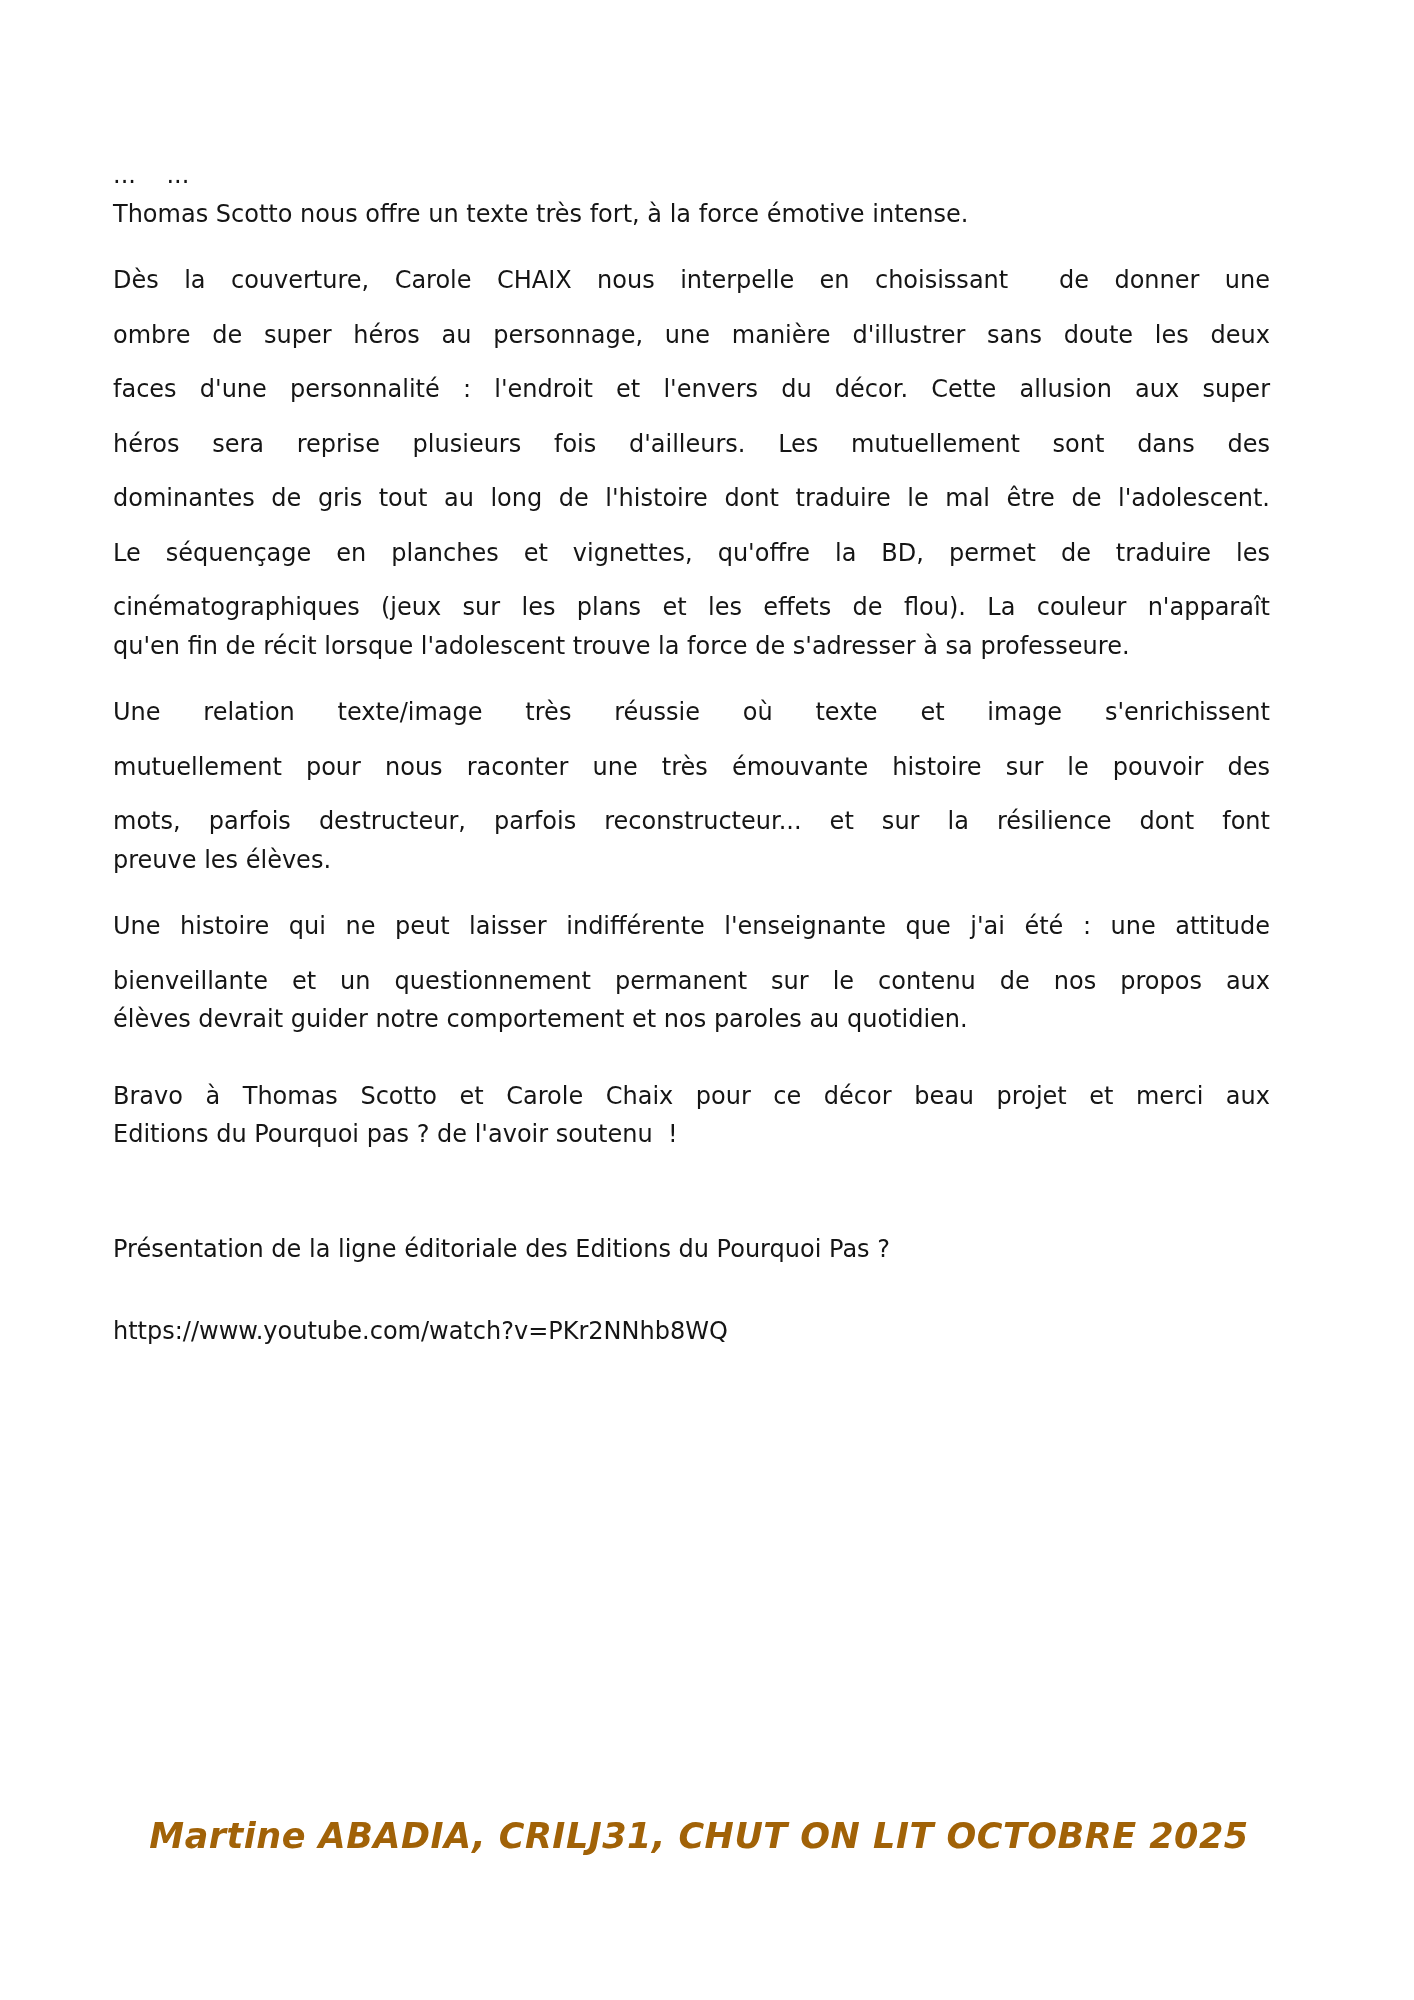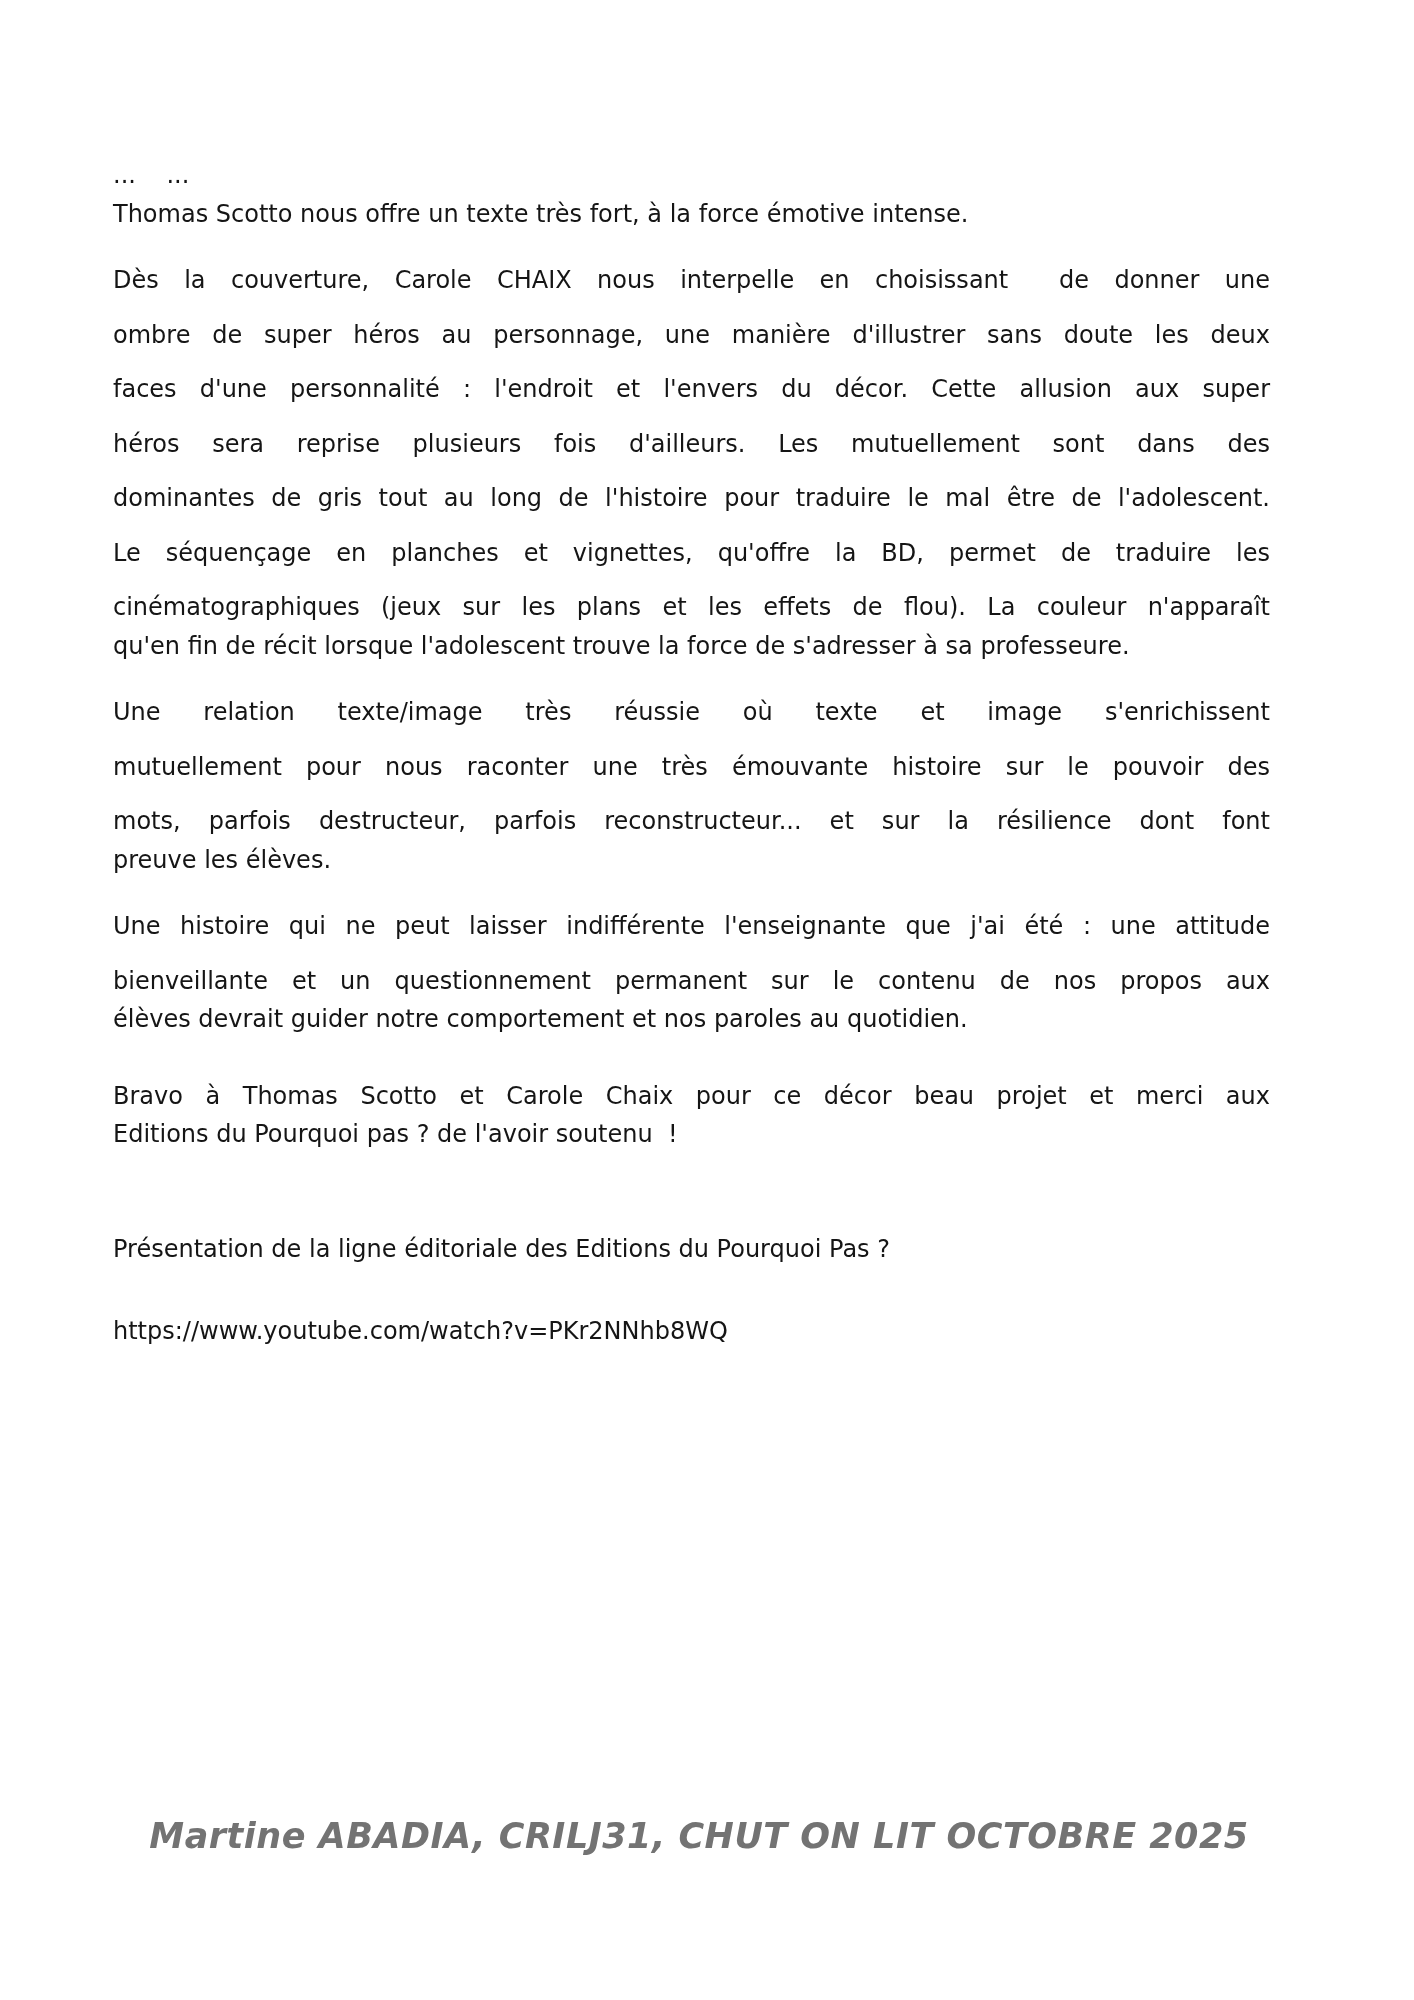--- a/index.html
+++ b/index.html
@@ -37,41 +37,41 @@
   .url-line { color: #151515; text-decoration: none; margin-top: 44px; }
   .footer {
     position: absolute;
     left: 0;
     right: 16px;
     top: 1816px;
     text-align: center;
     font-size: 35px;
     font-weight: bold;
     font-style: italic;
-    color: #737373;
+    color: #a16207;
     letter-spacing: 0.5px;
   }
 </style>
 </head>
 <body>
 
 <div class="page">
   <div class="doc">
 
     <div class="para">
       <div class="line">...    ...</div>
       <div class="line">Thomas Scotto nous offre un texte très fort, à la force émotive intense.</div>
     </div>
 
     <div class="para">
       <div class="line j">Dès la couverture, Carole CHAIX nous interpelle en choisissant  de donner une</div>
       <div class="line j">ombre de super héros au personnage, une manière d'illustrer sans doute les deux</div>
       <div class="line j">faces d'une personnalité : l'endroit et l'envers du décor. Cette allusion aux super</div>
       <div class="line j">héros sera reprise plusieurs fois d'ailleurs. Les mutuellement sont dans des</div>
-      <div class="line j">dominantes de gris tout au long de l'histoire pour traduire le mal être de l'adolescent.</div>
+      <div class="line j">dominantes de gris tout au long de l'histoire dont traduire le mal être de l'adolescent.</div>
       <div class="line j">Le séquençage en planches et vignettes, qu'offre la BD, permet de traduire les</div>
       <div class="line j">cinématographiques (jeux sur les plans et les effets de flou). La couleur n'apparaît</div>
       <div class="line">qu'en fin de récit lorsque l'adolescent trouve la force de s'adresser à sa professeure.</div>
     </div>
 
     <div class="para">
       <div class="line j">Une relation texte/image très réussie où texte et image s'enrichissent</div>
       <div class="line j">mutuellement pour nous raconter une très émouvante histoire sur le pouvoir des</div>
       <div class="line j">mots, parfois destructeur, parfois reconstructeur... et sur la résilience dont font</div>
       <div class="line">preuve les élèves.</div>

